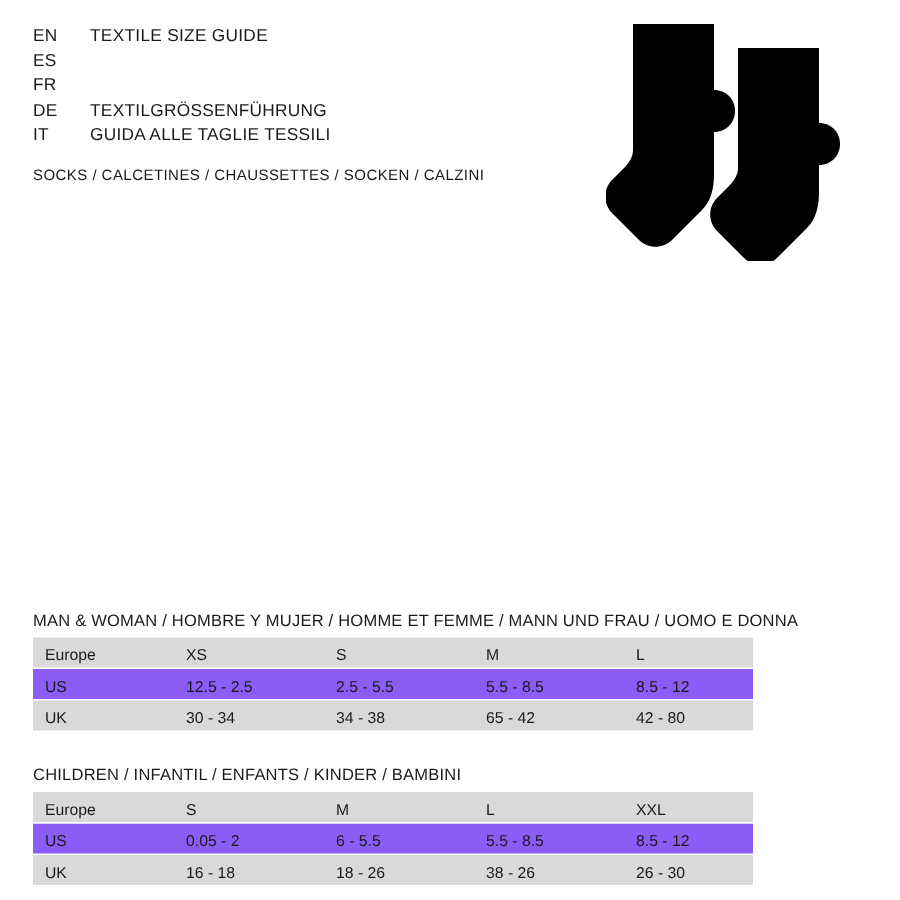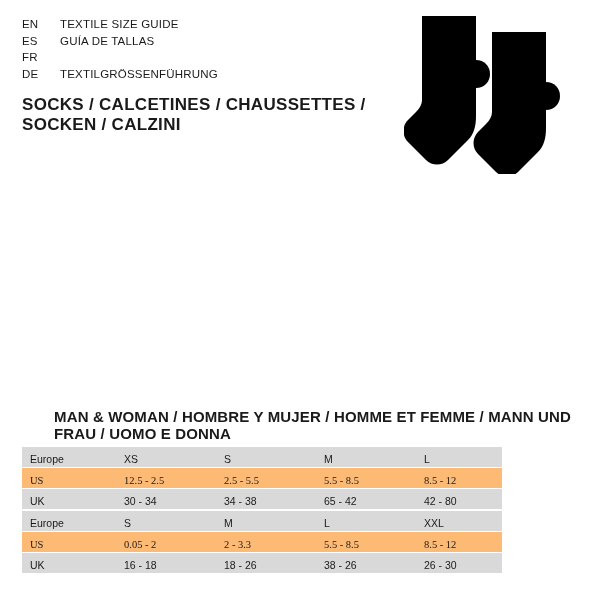--- a/index.html
+++ b/index.html
@@ -40,22 +40,22 @@
     width: 38px;
     flex: 0 0 38px;
     text-transform: uppercase;
   }
   .lang-text {
     flex: 1 1 auto;
     text-transform: uppercase;
   }
   .product-line {
     margin-top: 13px;
-    font-size: 17px;
-    font-weight: bold;
+    font-size: 10px;
+    font-weight: normal;
     letter-spacing: 0.3px;
     text-transform: uppercase;
   }
 
   
   .socks {
     position: absolute;
     left: 404px;
     top: 16px;
     width: 172px;
@@ -65,41 +65,40 @@
   
   .table-block {
     position: absolute;
     left: 22px;
     width: 556px;
   }
   .table-block.men { top: 408px; }
   .table-block.children { top: 511px; }
 
   .table-title {
-    font-size: 15px;
-    font-weight: bold;
+    font-size: 11px;
+    font-weight: normal;
     letter-spacing: 0.15px;
     margin-bottom: 5px;
     text-transform: uppercase;
-    margin-left: 32px;
   }
   table.size {
     border-collapse: collapse;
     table-layout: fixed;
   }
   table.size td {
     font-size: 10.5px;
     height: 15px;
     line-height: 15px;
     padding: 5px 0 0 8px;
     border-bottom: 1px solid #ffffff;
     white-space: nowrap;
   }
   table.size tr.shaded td { background: #d9d9d9; }
-  table.size tr.plain td { background: #fdba74; font-family: Liberation Serif, serif; }
+  table.size tr.plain td { background: #8b5cf6; }
   .c0 { width: 94px; }
   .c1 { width: 100px; }
   .c2 { width: 100px; }
   .c3 { width: 100px; }
   .c4 { width: 86px; }
   .men-table { width: 480px; }
   .children-table { width: 480px; }
 </style>
 </head>
 <body>
@@ -107,28 +106,31 @@
 <div class="page">
 
   <div class="header">
 
     <div class="lang-row">
       <span class="lang-code">EN</span>
       <span class="lang-text">Textile Size Guide</span>
     </div>
     <div class="lang-row">
       <span class="lang-code">ES</span>
-      <span class="lang-text">Guía de Tallas</span>
     </div>
     <div class="lang-row">
       <span class="lang-code">FR</span>
     </div>
     <div class="lang-row">
       <span class="lang-code">DE</span>
       <span class="lang-text">Textilgrößenführung</span>
+    </div>
+    <div class="lang-row">
+      <span class="lang-code">IT</span>
+      <span class="lang-text">Guida alle taglie tessili</span>
     </div>
 
     <div class="product-line">SOCKS / CALCETINES / CHAUSSETTES / SOCKEN / CALZINI</div>
   </div>
 
   <div class="socks">
     <svg width="172" height="158" viewBox="0 0 172 158" xmlns="http://www.w3.org/2000/svg" aria-hidden="true">
       <g fill="#000000">
 
         <path d="M72,74 L72,0 L18,0 L18,84 C18,88 16,92 12,96 L4,104 C-2,110 -2,120 4,126 L22,144 C28,150 38,150 44,144 L64,124 C70,118 72,110 72,100 Z"></path>
@@ -174,40 +176,41 @@
           <td>30 - 34</td>
           <td>34 - 38</td>
           <td>65 - 42</td>
           <td>42 - 80</td>
         </tr>
       </tbody>
     </table>
   </div>
 
   <div class="table-block children">
+    <div class="table-title">CHILDREN / INFANTIL / ENFANTS / KINDER / BAMBINI</div>
     <table class="size children-table">
       <colgroup>
         <col class="c0">
           <col class="c1">
           <col class="c2">
           <col class="c3">
           <col class="c4">
       </colgroup>
       <tbody>
         <tr class="shaded">
           <td>Europe</td>
           <td>S</td>
           <td>M</td>
           <td>L</td>
           <td>XXL</td>
         </tr>
         <tr class="plain">
           <td>US</td>
           <td>0.05 - 2</td>
-          <td>2 - 3.3</td>
+          <td>6 - 5.5</td>
           <td>5.5 - 8.5</td>
           <td>8.5 - 12</td>
         </tr>
         <tr class="shaded">
           <td>UK</td>
           <td>16 - 18</td>
           <td>18 - 26</td>
           <td>38 - 26</td>
           <td>26 - 30</td>
         </tr>

